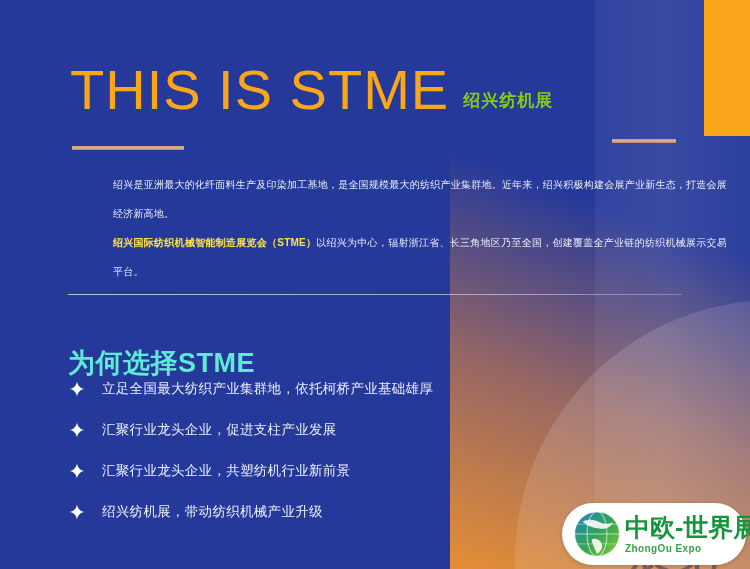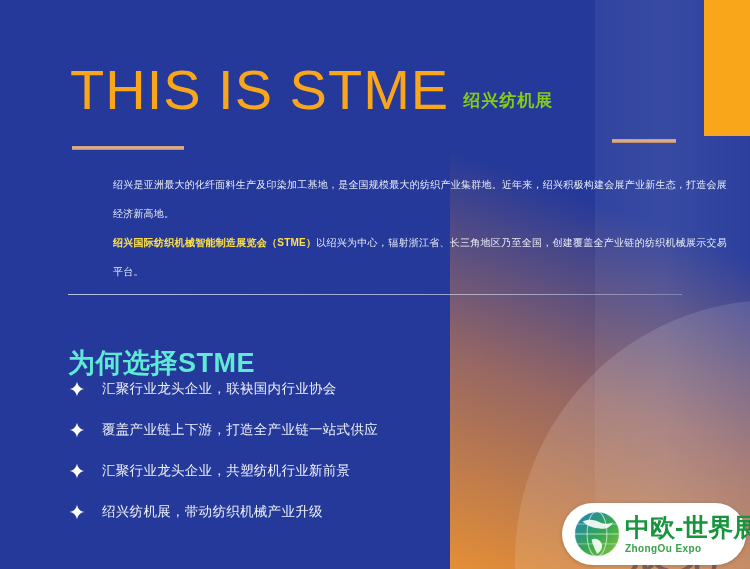--- a/index.html
+++ b/index.html
@@ -264,27 +264,27 @@
 
     <div class="divider"></div>
 
     <div class="section-title">为何选择STME</div>
 
     <ul class="bullets">
       <li class="bullet">
         <svg class="bullet-icon" viewBox="0 0 24 24">
           <path d="M12 2 C12.9 7.6 16.4 11.1 22 12 C16.4 12.9 12.9 16.4 12 22 C11.1 16.4 7.6 12.9 2 12 C7.6 11.1 11.1 7.6 12 2 Z" fill="#ffffff"></path>
         </svg>
-        <span class="bullet-text">汇聚行业龙头企业，联袂国内行业协会</span>
+        <span class="bullet-text">立足全国最大纺织产业集群地，依托柯桥产业基础雄厚</span>
       </li>
       <li class="bullet">
         <svg class="bullet-icon" viewBox="0 0 24 24">
           <path d="M12 2 C12.9 7.6 16.4 11.1 22 12 C16.4 12.9 12.9 16.4 12 22 C11.1 16.4 7.6 12.9 2 12 C7.6 11.1 11.1 7.6 12 2 Z" fill="#ffffff"></path>
         </svg>
-        <span class="bullet-text">覆盖产业链上下游，打造全产业链一站式供应</span>
+        <span class="bullet-text">汇聚行业龙头企业，促进支柱产业发展</span>
       </li>
       <li class="bullet">
         <svg class="bullet-icon" viewBox="0 0 24 24">
           <path d="M12 2 C12.9 7.6 16.4 11.1 22 12 C16.4 12.9 12.9 16.4 12 22 C11.1 16.4 7.6 12.9 2 12 C7.6 11.1 11.1 7.6 12 2 Z" fill="#ffffff"></path>
         </svg>
         <span class="bullet-text">汇聚行业龙头企业，共塑纺机行业新前景</span>
       </li>
       <li class="bullet">
         <svg class="bullet-icon" viewBox="0 0 24 24">
           <path d="M12 2 C12.9 7.6 16.4 11.1 22 12 C16.4 12.9 12.9 16.4 12 22 C11.1 16.4 7.6 12.9 2 12 C7.6 11.1 11.1 7.6 12 2 Z" fill="#ffffff"></path>

